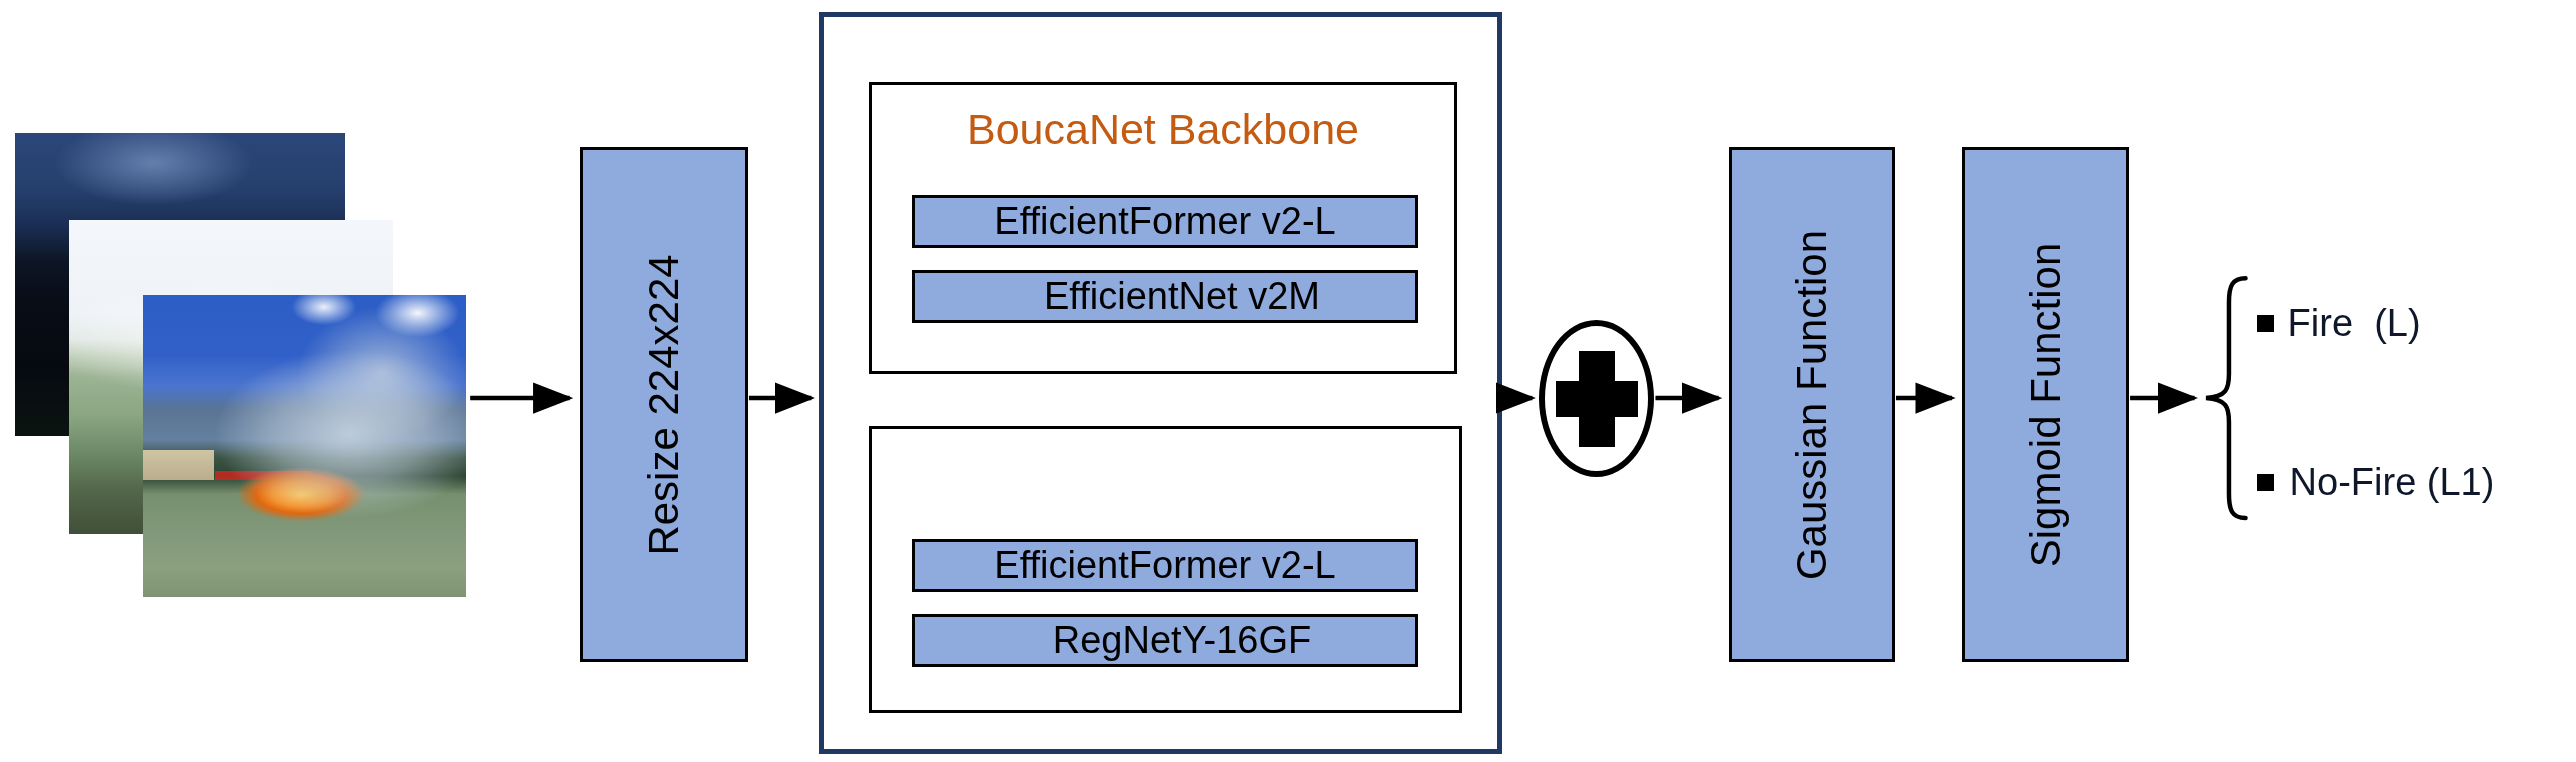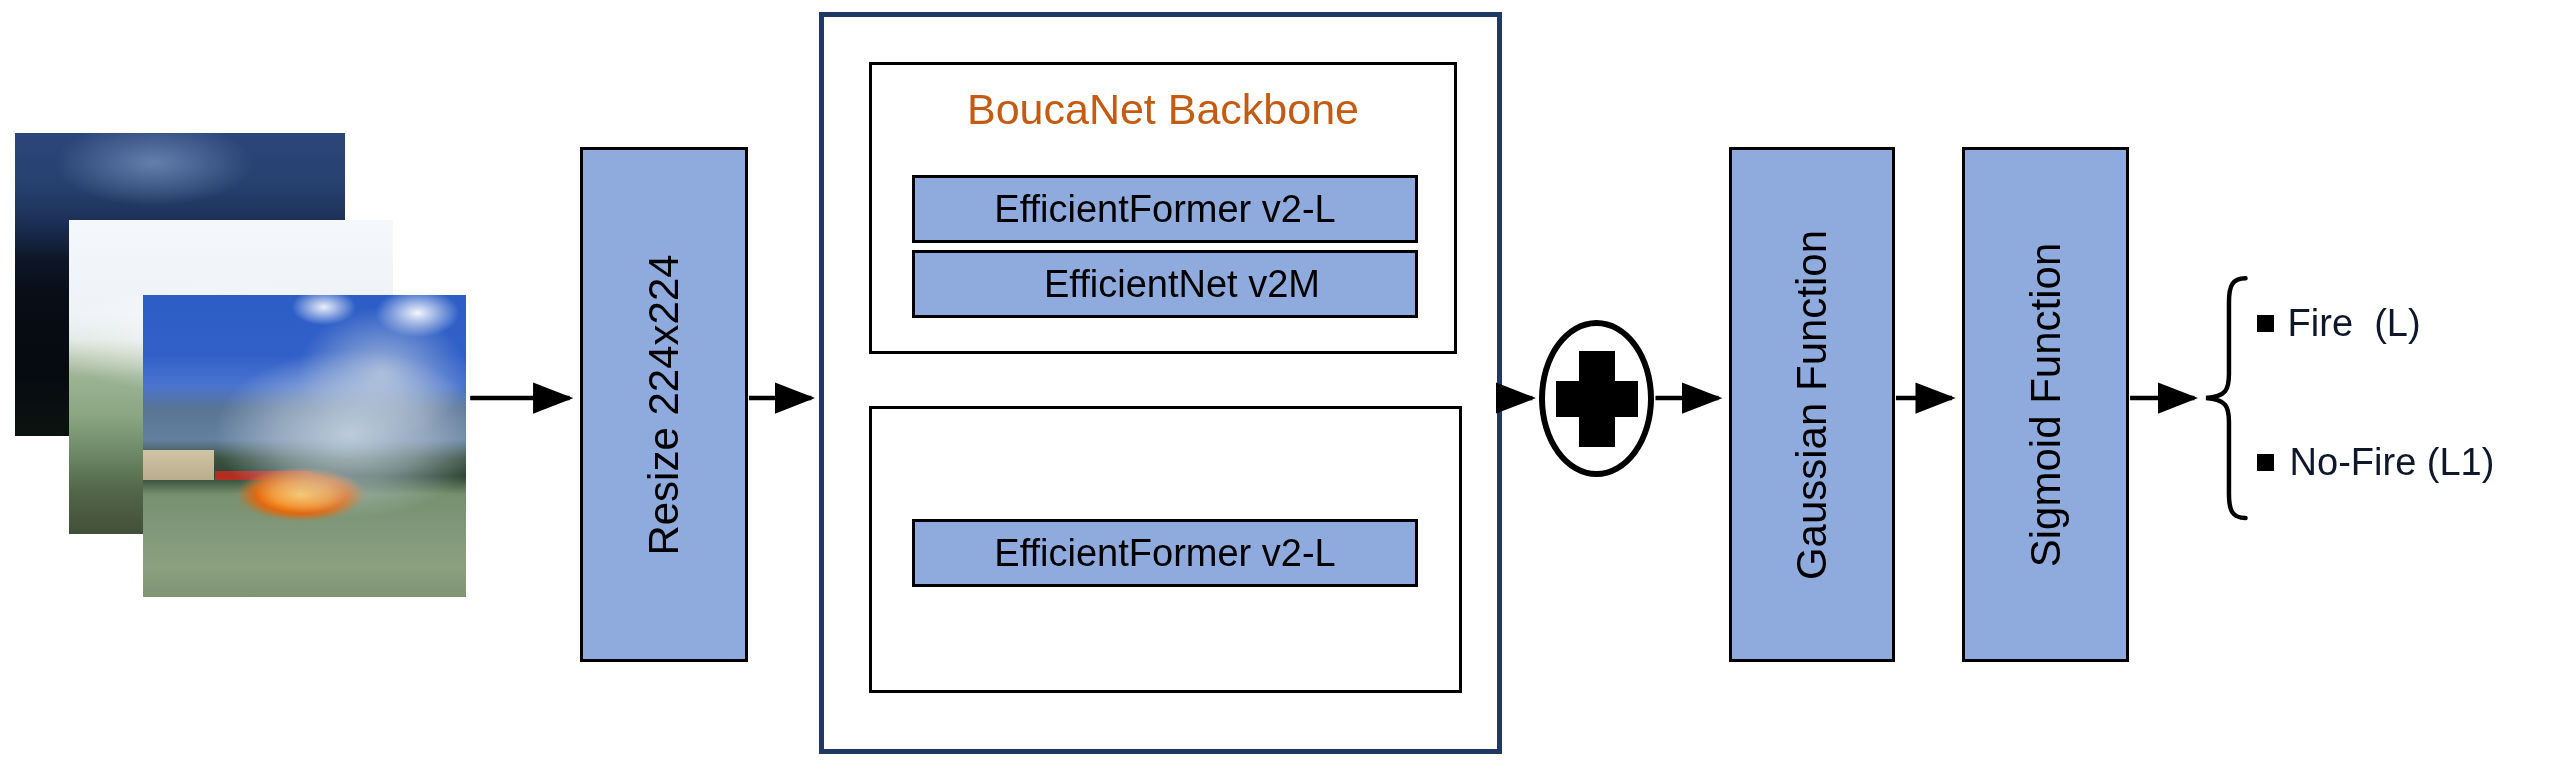--- a/index.html
+++ b/index.html
@@ -31,48 +31,48 @@
   .vbox{position:absolute;top:147px;height:515px;background:#8FAADC;border:3.8px solid #000;box-sizing:border-box;}
   .vbox .vlabel{position:absolute;top:50%;left:50%;transform:translate(-50%,-50%) rotate(-90deg);
     white-space:nowrap;font-size:42px;color:#000;}
   #resize-box{left:580px;width:168px;}
   #gaussian-box{left:1729px;width:166px;}
   #sigmoid-box{left:1962px;width:167px;}
 
   
   .panel{position:absolute;left:819px;top:12px;width:683px;height:742px;
     border:5.1px solid #1F3864;box-sizing:border-box;background:#fff;}
-  .subpanel{position:absolute;left:45px;border:3.8px solid #000;box-sizing:border-box;background:#fff;}
+  .subpanel{position:absolute;left:45px;border:3.8px solid #000;box-sizing:border-box;background:#fff;margin-top:20px;}
   #boucanet-panel{top:45px;width:588px;height:292px;}
   #ctfire-panel{top:389px;width:593px;height:287px;}
   .subpanel-title{position:absolute;left:0;right:0;text-align:center;font-size:43px;color:#C55A11;white-space:nowrap;}
   #boucanet-panel .subpanel-title{top:20.4px;}
   #ctfire-panel .subpanel-title{top:25.5px;}
-  .model-box{position:absolute;left:40px;width:506px;height:68px;background:#8FAADC;border:3.2px solid #000;
+  .model-box{position:absolute;left:40px;width:506px;height:53px;background:#8FAADC;border:3.2px solid #000;
     box-sizing:border-box;display:flex;align-items:center;justify-content:center;
     font-size:38px;white-space:nowrap;}
   .model-1{top:110px;}
   .model-2{top:185px;padding-left:34px;}
 
   
   .fusion-node{position:absolute;left:1539px;top:320px;width:115px;height:157px;background:#fff;
     border:6.4px solid #000;border-radius:50%;box-sizing:border-box;z-index:4;}
   .plus-h,.plus-v{position:absolute;left:50%;top:50%;background:#000;}
   .plus-h{width:82px;height:36px;transform:translate(-50%,-50%);}
   .plus-v{width:36px;height:96px;transform:translate(-50%,-50%);}
 
   
   svg.overlay{position:absolute;left:0;top:0;width:2576px;height:763px;z-index:5;pointer-events:none;}
   .arrow{stroke:#000;stroke-width:7;}
   .brace{stroke:#000;stroke-width:7;fill:none;stroke-linecap:round;}
 
   
   .output-item{position:absolute;display:flex;align-items:center;gap:14px;height:61px;z-index:6;}
   #output-fire{left:2257px;top:293px;}
-  #output-nofire{left:2257px;top:432px;gap:16px;}
+  #output-nofire{left:2257px;top:452px;gap:16px;}
   .bullet{width:16.6px;height:16.6px;background:#000;flex:0 0 auto;}
   .output-label{font-size:38px;white-space:pre;color:#0f172a;}
 </style>
 </head>
 <body>
 
 <div id="canvas">
 
   <div class="photo-stack">
     <div class="photo photo-back"></div>
@@ -85,20 +85,21 @@
   </div>
 
   <div class="panel">
     <div class="subpanel" id="boucanet-panel">
       <div class="subpanel-title">BoucaNet Backbone</div>
       <div class="model-box model-1">EfficientFormer v2-L</div>
       <div class="model-box model-2">EfficientNet v2M</div>
     </div>
     <div class="subpanel" id="ctfire-panel">
       <div class="model-box model-1">EfficientFormer v2-L</div>
+      <div class="model-box model-2">RegNetY-16GF</div>
     </div>
   </div>
 
   <div class="fusion-node">
     <div class="plus-h"></div>
     <div class="plus-v"></div>
   </div>
 
   <div class="vbox" id="gaussian-box">
     <span class="vlabel">Gaussian Function</span>

